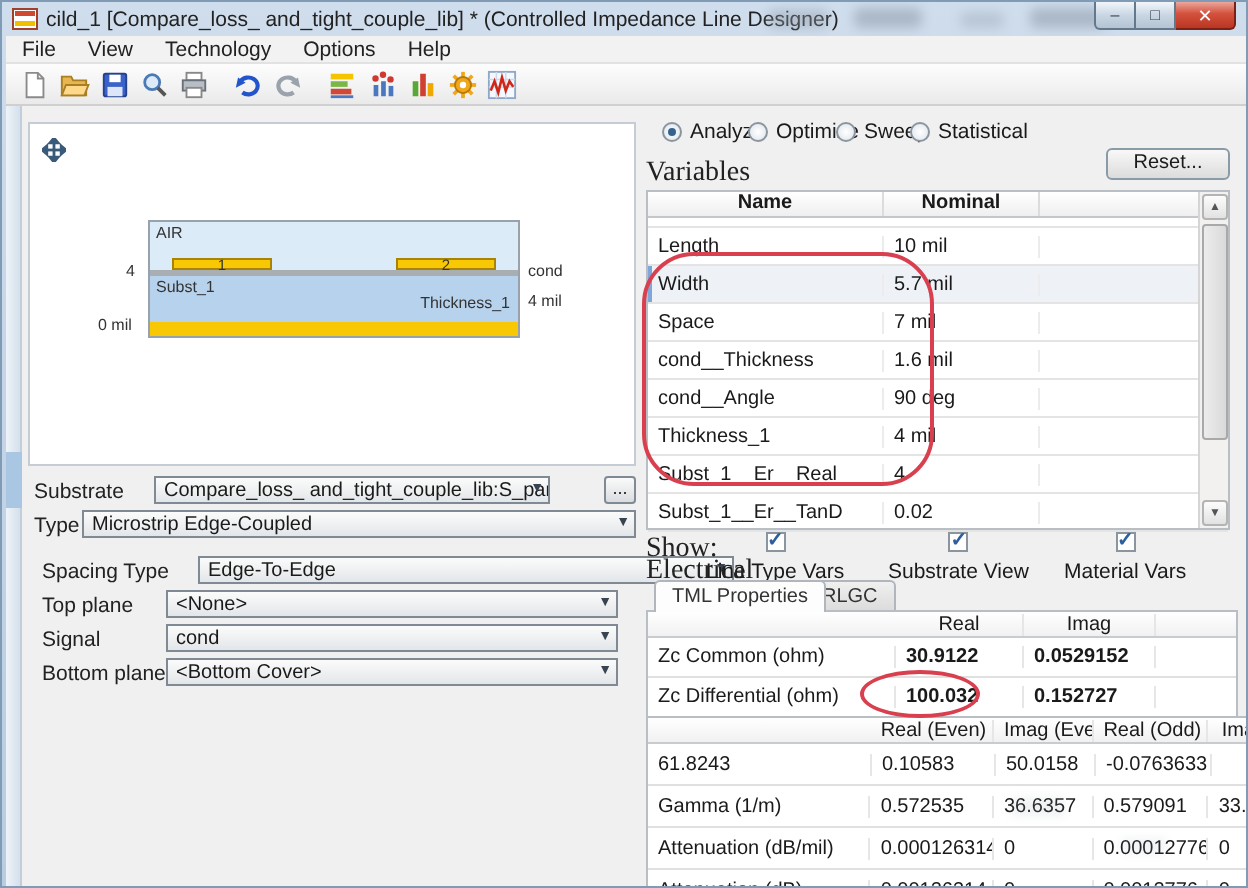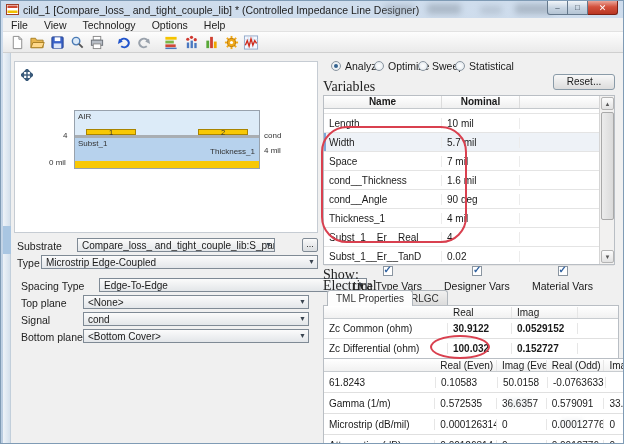--- a/index.html
+++ b/index.html
@@ -103,21 +103,21 @@
   .tab { position:absolute; top:289px; height:15px; padding:0 8px; font-size:10px; line-height:15px;
          border:1px solid #b0b6bc; border-bottom:none; border-radius:3px 3px 0 0;
          background:linear-gradient(#f0f0f0,#dcdcdc); color:#333; }
   .tab.active { background:#fdfdfd; height:16px; z-index:2; }
 
   
   .etable { position:absolute; background:#fff; border:1px solid #b9bec4; }
   .erow { display:flex; border-bottom:1px solid #e0e0e0; align-items:center; }
   .ehead { background:linear-gradient(#ffffff,#f1f1f1); border-bottom:1px solid #c8ccd0; }
   .ec { overflow:hidden; white-space:nowrap; font-size:10px; padding:0 5px; border-right:1px solid #e6e6e6; }
-  .ehead .ec { text-align:left; }
+  .ehead .ec { text-align:center; }
   .bold { font-weight:bold; }
   .t1 .ec:nth-child(1){ width:124px; } .t1 .ec:nth-child(2){ width:64px; }
   .t1 .ec:nth-child(3){ width:66px; } .t1 .ec:nth-child(4){ flex:1; border-right:none; }
   .t2 .ec:nth-child(1){ width:112px; } .t2 .ec:nth-child(2){ width:62px; }
   .t2 .ec:nth-child(3){ width:50px; } .t2 .ec:nth-child(4){ width:58px; }
   .t2 .ec:nth-child(5){ width:64px; border-right:none; }
 
   
   .ann { position:absolute; border:2.5px solid #d9404f; pointer-events:none; z-index:5; }
   .wm { position:absolute; background:#9aa5b1; filter:blur(2px); pointer-events:none; }
@@ -394,21 +394,21 @@
     </div>
   </div>
 
   <span class="rlabel" style="left:322px;top:266px">Show:</span>
   <label class="cbitem" style="left:352px">
     <span class="cb checked"></span>
     <span>Line Type Vars</span>
   </label>
   <label class="cbitem" style="left:443px">
     <span class="cb checked"></span>
-    <span>Designer Vars</span>
+    <span>Substrate View</span>
   </label>
   <label class="cbitem" style="left:531px">
     <span class="cb checked"></span>
     <span>Material Vars</span>
   </label>
 
   <span class="rlabel" style="left:322px;top:277px">Electrical</span>
 
   <div class="tab active" style="left:326px">TML Properties</div>
   <div class="tab" style="left:401px">RLGC</div>
@@ -449,21 +449,21 @@
       <div class="ec">-0.0763633</div>
     </div>
     <div class="erow" style="height:21px">
       <div class="ec">Gamma (1/m)</div>
       <div class="ec">0.572535</div>
       <div class="ec">36.6357</div>
       <div class="ec">0.579091</div>
       <div class="ec">33.4665</div>
     </div>
     <div class="erow" style="height:21px">
-      <div class="ec">Microstrip (dB/mil)</div>
+      <div class="ec">Attenuation (dB/mil)</div>
       <div class="ec">0.000126314</div>
       <div class="ec">0</div>
       <div class="ec">0.00012776</div>
       <div class="ec">0</div>
     </div>
     <div class="erow" style="height:21px">
       <div class="ec">Attenuation (dB)</div>
       <div class="ec">0.00126314</div>
       <div class="ec">0</div>
       <div class="ec">0.0012776</div>

